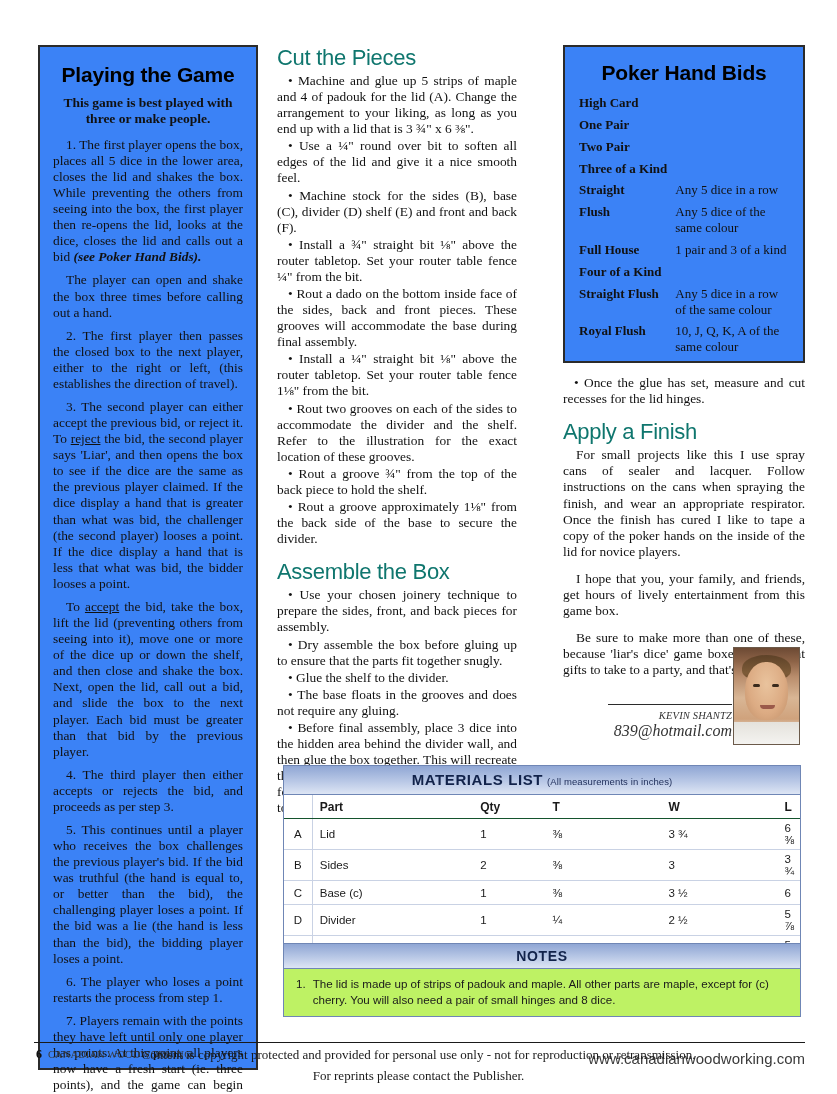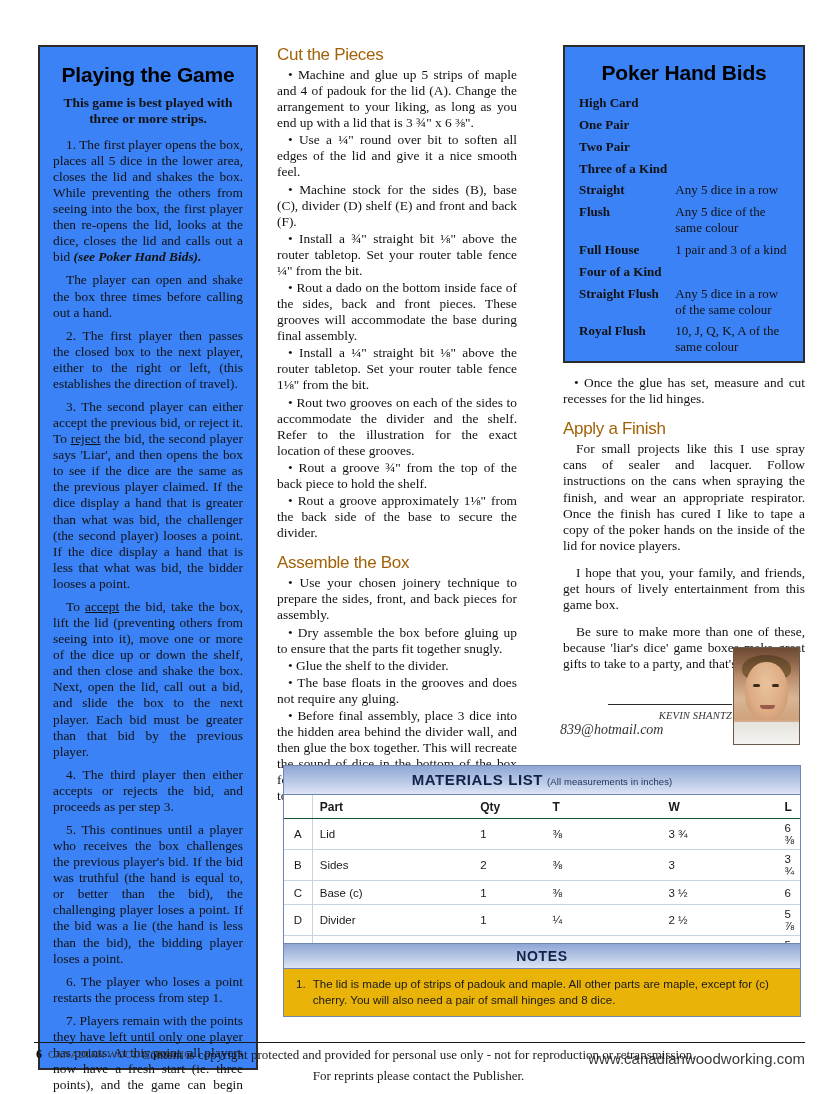--- a/index.html
+++ b/index.html
@@ -58,24 +58,24 @@
     margin: 0 0 7px 0;
     text-indent: 13px;
     hyphens: auto;
   }
   .p .bi { font-style: italic; font-weight: bold; }
   .u { text-decoration: underline; }
 
   
   h2.sec {
     font-family: "Liberation Sans", sans-serif;
-    font-size: 17px;
+    font-size: 22px;
     font-weight: normal;
     margin: 0 0 2px 0;
-    color: #a16207;
+    color: #0f766e;
     letter-spacing: -0.3px;
   }
   h2.sec.spaced { margin-top: 12px; }
 
   
   .bul {
     font-size: 13.4px;
     line-height: 1.2;
     text-align: justify;
     margin: 0 0 1px 0;
@@ -163,21 +163,21 @@
   table.mat .c-w    { width: 105px; }
 
   
   .notes {
     position: absolute;
     left: 283px;
     top: 943px;
     width: 518px;
     border: 1px solid #6f86b5;
     box-sizing: border-box;
-    background: #eab308;
+    background: #bef264;
   }
   .notes-head {
     background: linear-gradient(to bottom, #8fa6d4 0%, #b9c8e6 55%, #dde5f4 100%);
     text-align: center;
     padding: 4px 0 4px 0;
     border-bottom: 1px solid #6f86b5;
     font-family: "Liberation Sans", sans-serif;
     font-weight: bold;
     font-size: 14px;
     letter-spacing: 0.7px;
@@ -237,23 +237,24 @@
     position: absolute; left: 560px; top: 710px; width: 172px;
     text-align: right;
     font-family: "Liberation Serif", serif;
     font-style: italic;
     font-size: 10.5px;
     color: #333;
     letter-spacing: 0.2px;
   }
   .author-email {
     position: absolute; left: 560px; top: 722px; width: 172px;
+    text-align: right;
     font-family: "Liberation Serif", serif;
     font-style: italic;
-    font-size: 14px;
+    font-size: 16px;
     color: #333;
   }
 
   
   .footer-rule {
     position: absolute; left: 34px; top: 1042px; width: 771px;
     border-top: 1.4px solid #1a1a1a;
   }
   .foot-pageno {
     position: absolute; left: 36px; top: 1047px;
@@ -286,21 +287,21 @@
   }
 </style>
 </head>
 <body>
 
 <div class="page">
 
   <div class="col-left">
     <div class="tintbox left-box">
       <div class="box-title">Playing the Game</div>
-      <div class="box-subtitle">This game is best played with three or more strips.</div>
+      <div class="box-subtitle">This game is best played with three or make people.</div>
 
       <p class="p"><span>1. The first player opens the box, places all 5 dice in the lower area, closes the lid and shakes the box. While preventing the others from seeing into the box, the first player then re-opens the lid, looks at the dice, closes the lid and calls out a bid </span><span class="bi">(see Poker Hand Bids).</span></p>
 
       <p class="p">The player can open and shake the box three times before calling out a hand.</p>
 
       <p class="p">2. The first player then passes the closed box to the next player, either to the right or left, (this establishes the direction of travel).</p>
 
       <p class="p"><span>3. The second player can either accept the previous bid, or reject it. To </span><span class="u">reject</span><span> the bid, the second player says 'Liar', and then opens the box to see if the dice are the same as the previous player claimed. If the dice display a hand that is  greater than what was bid, the challenger (the second player) looses a point. If the dice display a hand that is less that what was bid, the bidder looses a point.</span></p>
 
       <p class="p"><span>To </span><span class="u">accept</span><span> the bid, take the box, lift the lid (preventing others from seeing into it), move one or more of the dice up or down the shelf, and then close and shake the box. Next, open the lid, call out a bid, and slide the box to the next player. Each bid must be greater than that bid by the previous player.</span></p>

